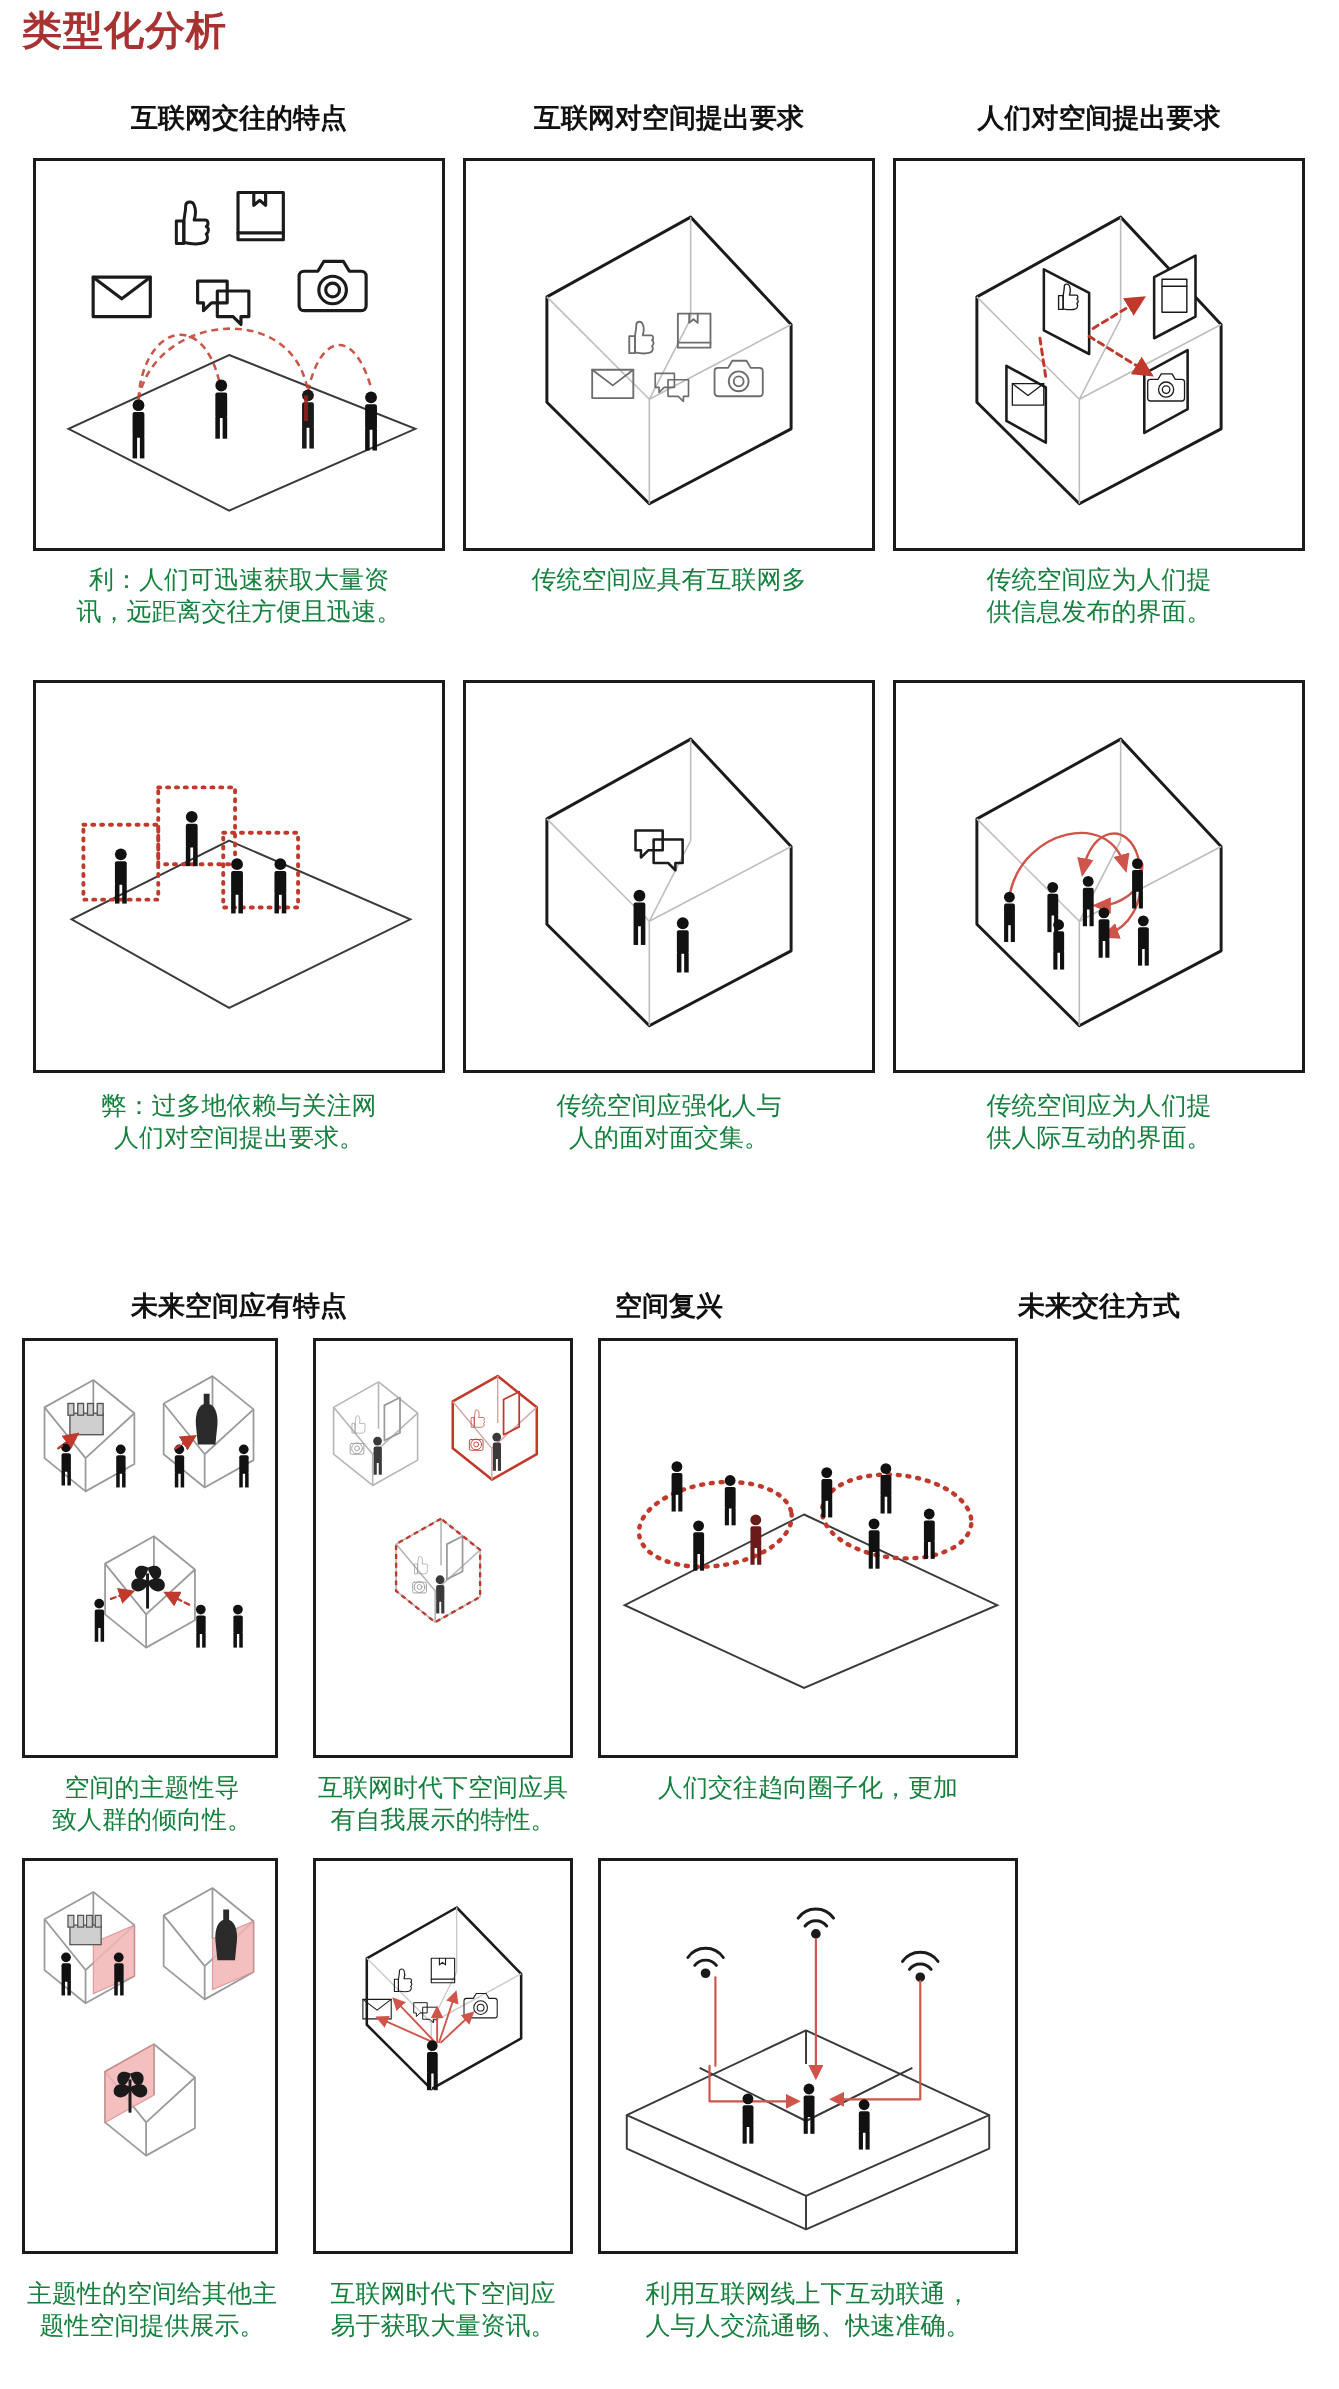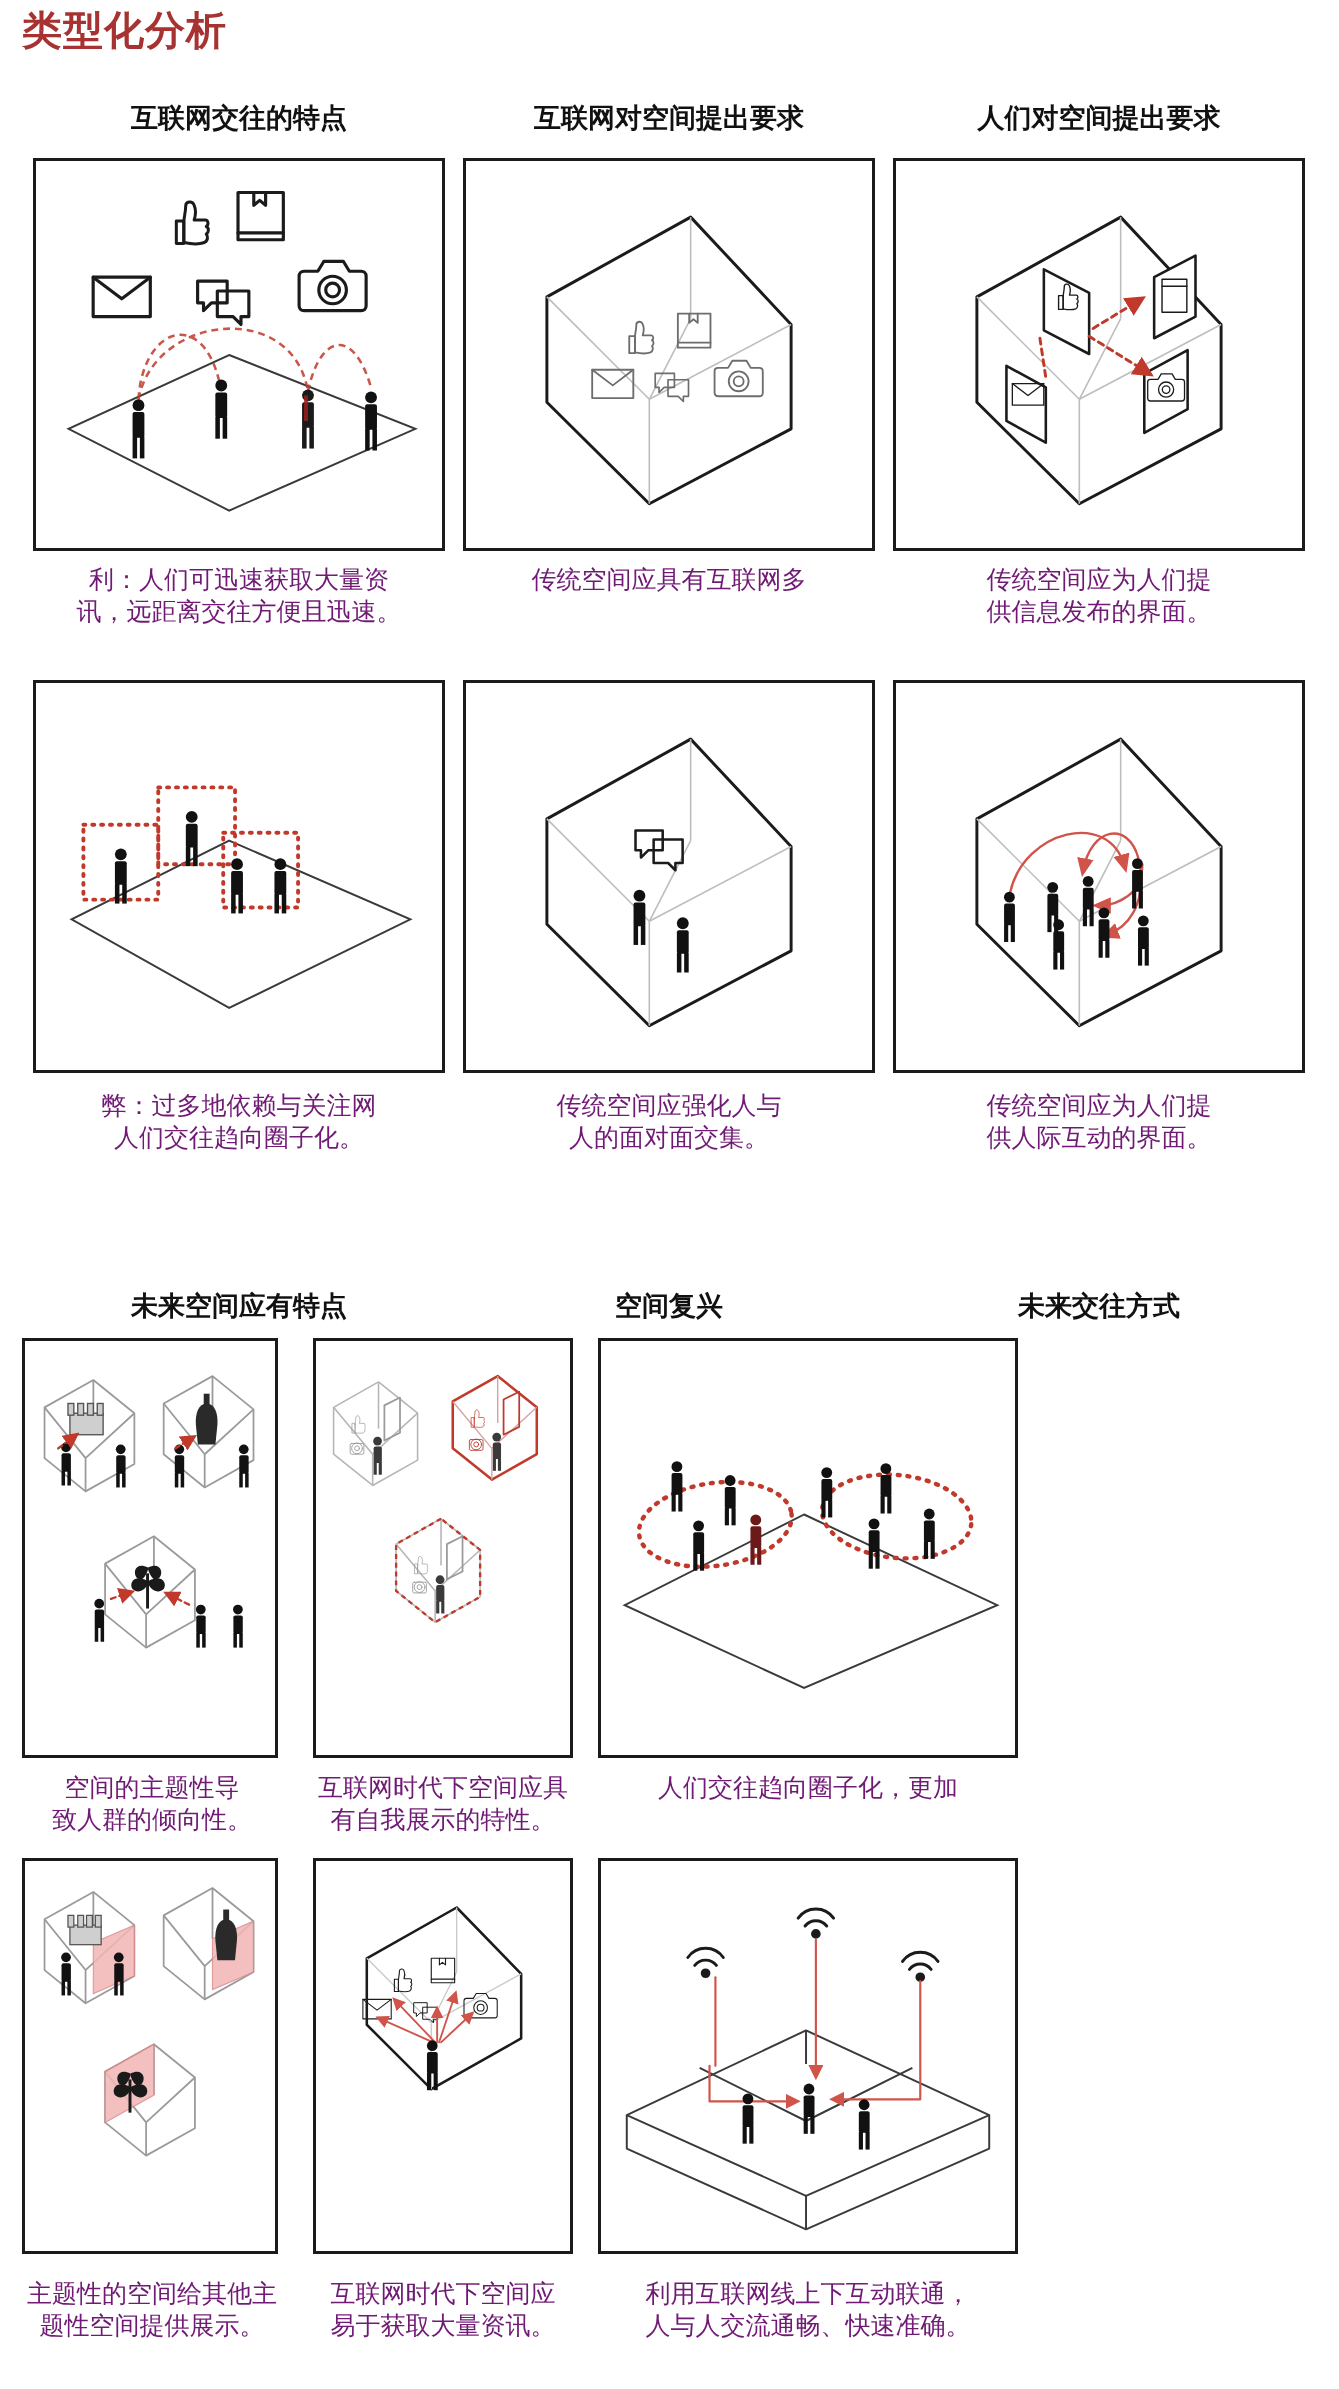--- a/index.html
+++ b/index.html
@@ -8,21 +8,21 @@
 
   .title{position:absolute;left:22px;top:10px;font-size:40px;font-weight:700;color:#a63232;
          font-family:"DejaVu Serif","Liberation Serif",serif;letter-spacing:1px;line-height:1;}
 
   .hdr{position:absolute;text-align:center;font-size:27px;font-weight:700;
        font-family:"DejaVu Serif","Liberation Serif",serif;line-height:1;color:#111;white-space:nowrap;}
 
   .panel{position:absolute;background:#fff;border:3px solid #1b1b1b;box-sizing:border-box;}
   .panel svg{display:block;width:100%;height:100%;}
 
-  .cap{position:absolute;text-align:center;font-size:25px;line-height:1.26;color:#701a75;
+  .cap{position:absolute;text-align:center;font-size:25px;line-height:1.26;color:#15803d;
        font-family:"DejaVu Sans","Liberation Sans",sans-serif;letter-spacing:0px;}
   .cap span{display:block;white-space:nowrap;}
 </style>
 </head>
 <body>
 
 <div class="page">
 
   <div class="title">类型化分析</div>
 
@@ -343,21 +343,21 @@
             <rect x="1.6" y="12" width="11" height="22" rx="2"></rect>
             <rect x="1.6" y="33" width="4.2" height="18"></rect>
             <rect x="8.4" y="33" width="4.2" height="18"></rect>
           </g>
       </g>
     </svg>
   </div>
 
   <div class="cap" style="left:24px;top:1090px;width:430px;">
     <span>弊：过多地依赖与关注网</span>
-      <span>人们交往趋向圈子化。</span>
+      <span>人们对空间提出要求。</span>
   </div>
   <div class="cap" style="left:454px;top:1090px;width:430px;">
     <span>传统空间应强化人与</span>
       <span>人的面对面交集。</span>
   </div>
   <div class="cap" style="left:884px;top:1090px;width:430px;">
     <span>传统空间应为人们提</span>
       <span>供人际互动的界面。</span>
   </div>
 

